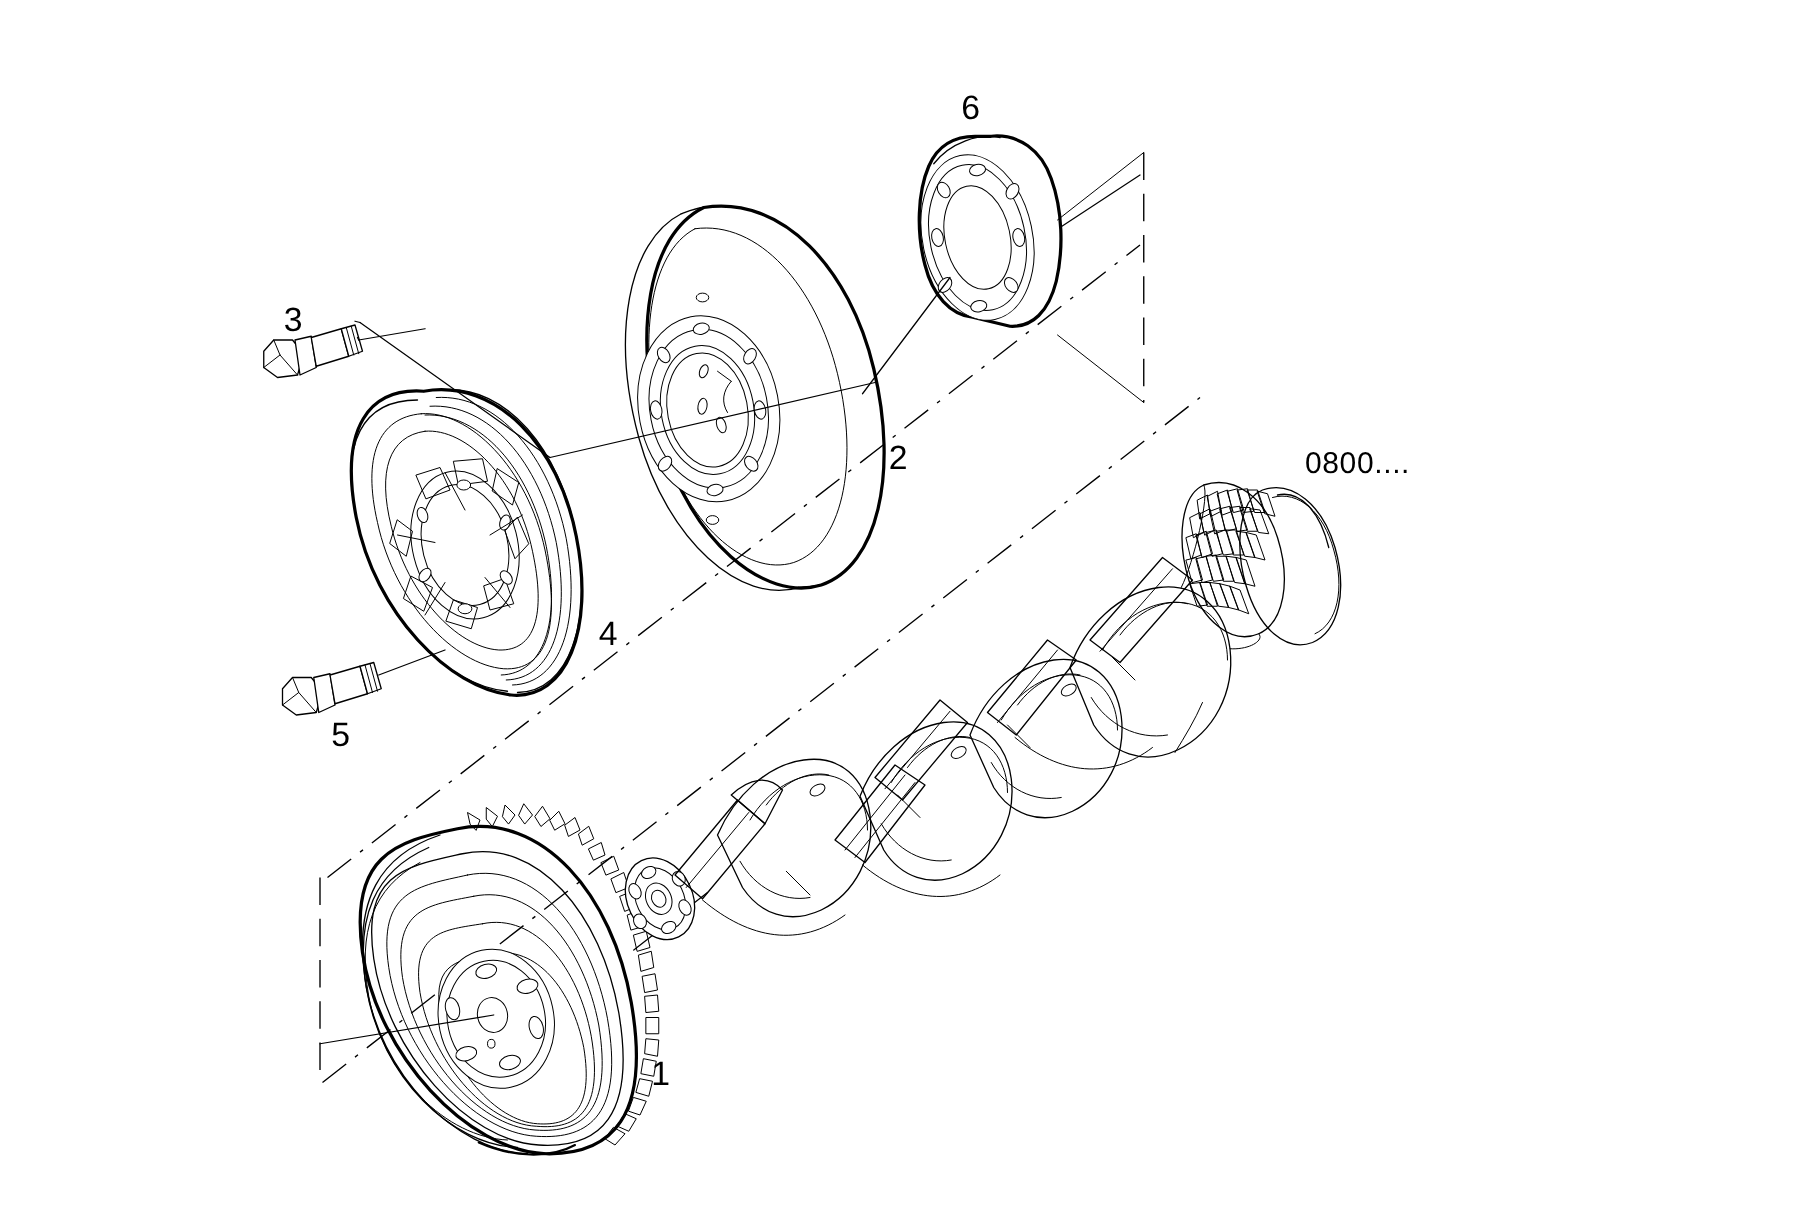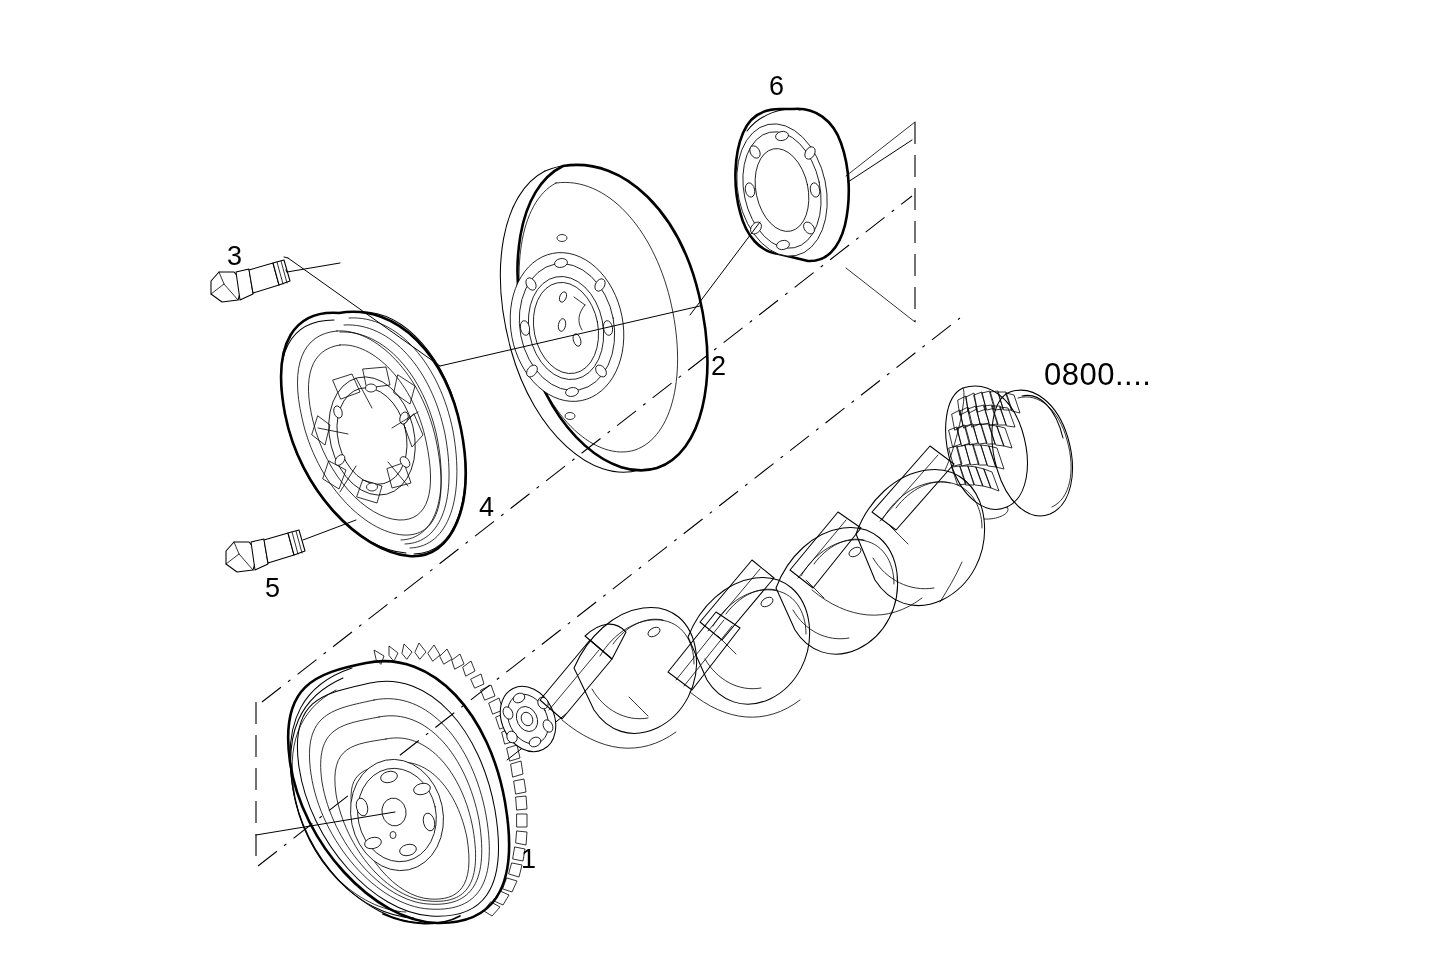--- a/index.html
+++ b/index.html
@@ -30,21 +30,21 @@
     font-family: "Liberation Sans", sans-serif;
     font-size: 27px;
     color: #000000;
     line-height: 1;
     white-space: nowrap;
     user-select: none;
   }
   .partcode {
     position: absolute;
     font-family: "Liberation Sans", sans-serif;
-    font-size: 31px;
+    font-size: 24px;
     letter-spacing: 0.5px;
     color: #000000;
     white-space: nowrap;
   }
 </style>
 </head>
 <body>
 
 <div id="diagram-root">
 

